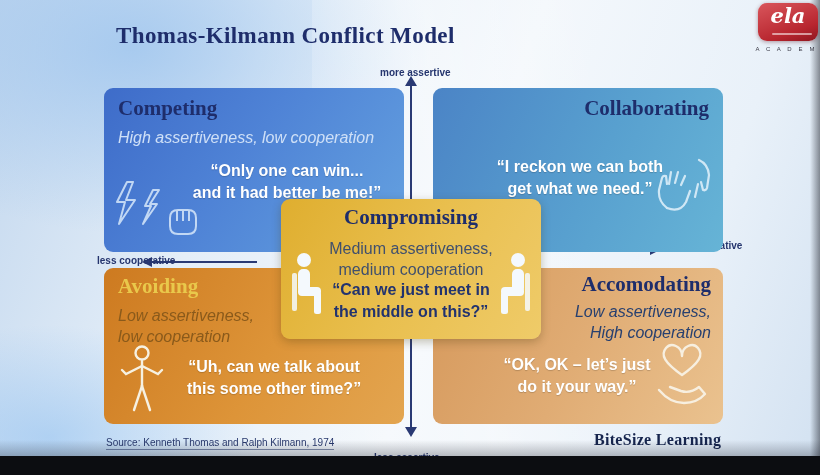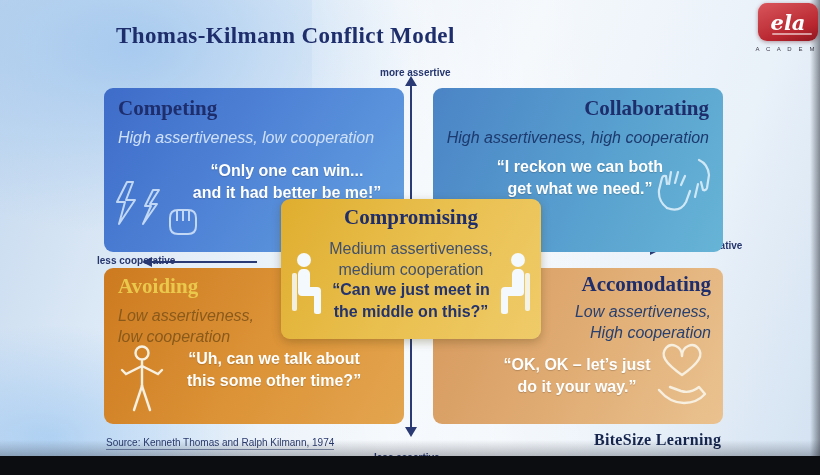--- a/index.html
+++ b/index.html
@@ -31,21 +31,21 @@
     position:absolute; left:116px; top:23px; z-index:2;
     font-family:"Liberation Serif", serif; font-weight:700; font-size:23px;
     color:#1e2d6b; letter-spacing:.4px;
   }
 
   
   .logo { position:absolute; right:0; top:0; width:66px; height:64px; z-index:9; }
   .logo-red {
     position:absolute; right:2px; top:3px; width:60px; height:38px;
     background:linear-gradient(160deg,#d9565c 0%, #b8262f 70%, #8e1620 100%);
-    border-radius:9px; display:flex; align-items:center; justify-content:center;
+    border-radius:9px; display:flex; justify-content:center;
     color:#fff; font-family:"DejaVu Serif", serif; font-style:italic; font-weight:700; font-size:21px;
     box-shadow:0 1px 4px rgba(80,10,20,.4);
     margin-left:36px;
   }
   .logo-swash { position:absolute; right:8px; top:33px; width:40px; height:2px; background:rgba(255,255,255,.55); border-radius:2px; }
   .logo-academy {
     position:absolute; right:3px; top:46px; font-size:6px; letter-spacing:2.6px;
     color:#3c3c48; white-space:nowrap;
   }
 
@@ -82,21 +82,21 @@
   .q-competing .q-title { left:14px; top:8px; }
   .q-competing .q-sub   { left:14px; top:40px; color:#cfe0f7; }
   .q-competing .q-quote { left:78px; top:72px; width:210px; }
 
   .q-collaborating .q-title { right:14px; top:8px; }
   .q-collaborating .q-sub   { right:14px; top:40px; color:#1d3a6e; text-align:right; }
   .q-collaborating .q-quote { left:52px; top:68px; width:190px; }
 
   .q-avoiding .q-title { left:14px; top:6px; color:#e9c84b; }
   .q-avoiding .q-sub   { left:14px; top:38px; color:#8a5a1b; }
-  .q-avoiding .q-quote { left:74px; top:80px; width:192px; }
+  .q-avoiding .q-quote { left:74px; top:88px; width:192px; }
 
   .q-accommodating .q-title { right:12px; top:4px; }
   .q-accommodating .q-sub   { right:12px; top:34px; color:#28406f; text-align:right; }
   .q-accommodating .q-quote { left:52px; top:86px; width:184px; }
 
   .q-compromising .q-title { left:0; right:0; top:6px; text-align:center; }
   .q-compromising .q-sub   { left:0; right:0; top:40px; color:#41506d; text-align:center; font-style:normal; }
   .q-compromising .q-quote { left:40px; top:80px; width:180px; color:#22336f; text-shadow:none; }
 
   .icon { position:absolute; z-index:3; }
@@ -159,21 +159,20 @@
           <path d="M41 10 L33 26 h6 L31 44 L45 24 h-7 L47 10 Z"></path>
           <path d="M58 38 q0 -8 8 -8 h10 q8 0 8 8 v8 q0 8 -8 8 h-10 q-8 0 -8 -8 Z"></path>
           <path d="M65 31 v10 M71 31 v10 M77 31 v10"></path>
         </g>
       </svg>
     </div>
   </div>
 
   <div class="quad q-collaborating">
     <div class="q-title">Collaborating</div>
-    <div class="q-sub">High assertiveness, high cooperation</div>
     <div class="q-quote">“I reckon we can both
 get what we need.”</div>
     <div class="icon ic-collab">
       <svg width="74" height="66" viewBox="0 0 74 66">
         <g fill="none" stroke="#d6ebf7" stroke-width="2.2" stroke-linecap="round" stroke-linejoin="round" opacity=".95">
           <path d="M22 56 q-9 -7 -8 -18 l3 -12 q1 -3 4 -2 l1 8"></path>
           <path d="M24 32 l2 -12"></path>
           <path d="M30 31 l3 -11"></path>
           <path d="M36 33 l4 -9"></path>
           <path d="M22 56 q13 5 19 -6 l4 -11"></path>

